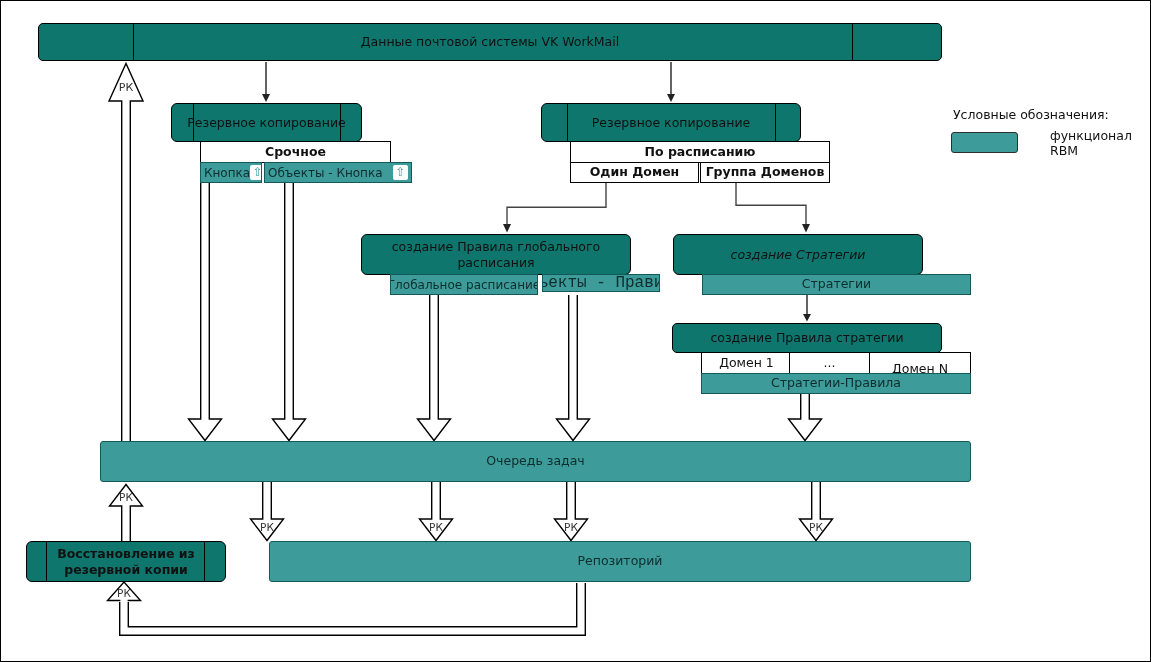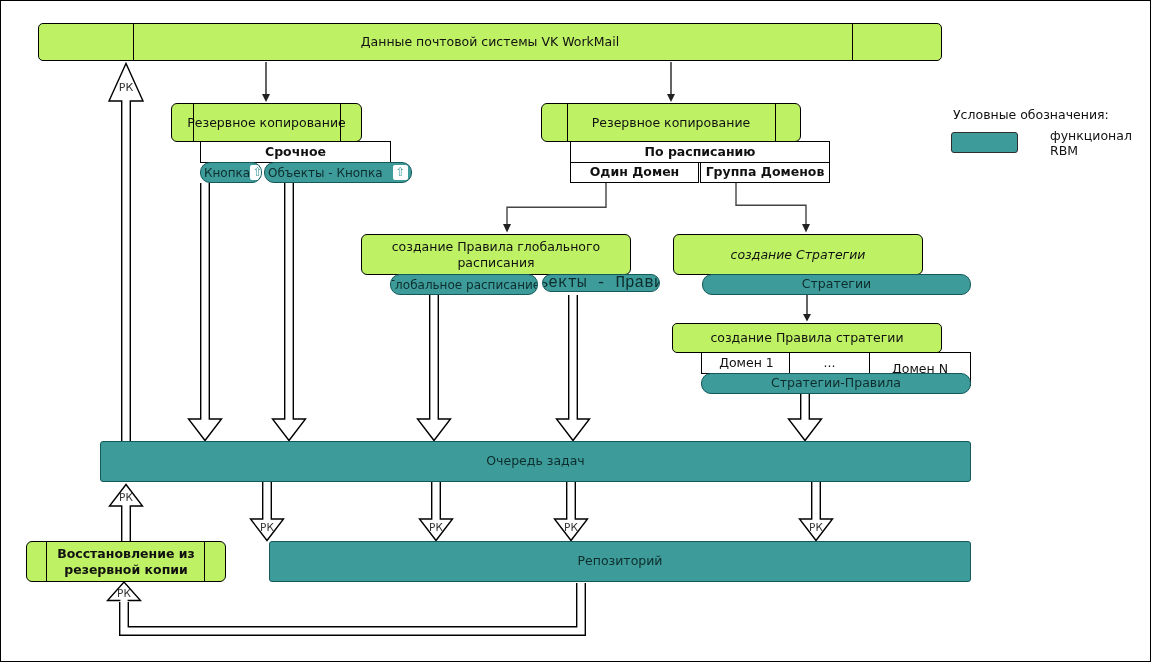--- a/index.html
+++ b/index.html
@@ -5,33 +5,33 @@
   :root { --teal:#3d9b9a; --teal-border:#14595a; }
   html,body { margin:0; padding:0; background:#fff; }
   .stage {
     position:relative; width:1151px; height:662px; box-sizing:border-box;
     background:#fff; border:1px solid #000; overflow:hidden;
     font-family:"DejaVu Sans","Liberation Sans",sans-serif; color:#111;
   }
   svg.wires { position:absolute; left:0; top:0; width:1151px; height:662px; }
   svg.wires text { font-family:"DejaVu Sans","Liberation Sans",sans-serif; fill:#333; }
   .node {
-    position:absolute; box-sizing:border-box; background:#bef264;
+    position:absolute; box-sizing:border-box; background:#0f766e;
     border:1.4px solid #000; border-radius:6px;
     display:flex; align-items:center; justify-content:center; text-align:center;
     font-size:12.5px; line-height:1.25;
   }
   .vdiv { position:absolute; top:0; bottom:0; width:0; border-left:1.4px solid #000; }
   .band {
     position:absolute; box-sizing:border-box; background:#fff;
     border:1.4px solid #000; display:flex; align-items:center; justify-content:center;
     text-align:center; font-size:12.5px; line-height:1; white-space:nowrap; overflow:hidden;margin-left:29px;
   }
   .band.bold { font-weight:bold; }
-  .band.teal { background:var(--teal); border-color:var(--teal-border); color:#0e2d2d;border-radius:10px; }
+  .band.teal { background:var(--teal); border-color:var(--teal-border); color:#0e2d2d; }
   .band.rounded { border-radius:3px; }
   .cell-with-icon { justify-content:space-between; padding:0 3px; }
   .icon-up {
     flex:0 0 auto; width:15px; height:15px; background:#fff; color:var(--teal);
     font-size:12px; line-height:15px; text-align:center; border-radius:2px;
   }
   .legend-title { position:absolute; font-size:12.5px; }
   .swatch { position:absolute; box-sizing:border-box; background:var(--teal);
     border:1.4px solid #2e2e2e; border-radius:3px; }
   .legend-item { position:absolute; display:flex; align-items:center; font-size:12.5px; }

